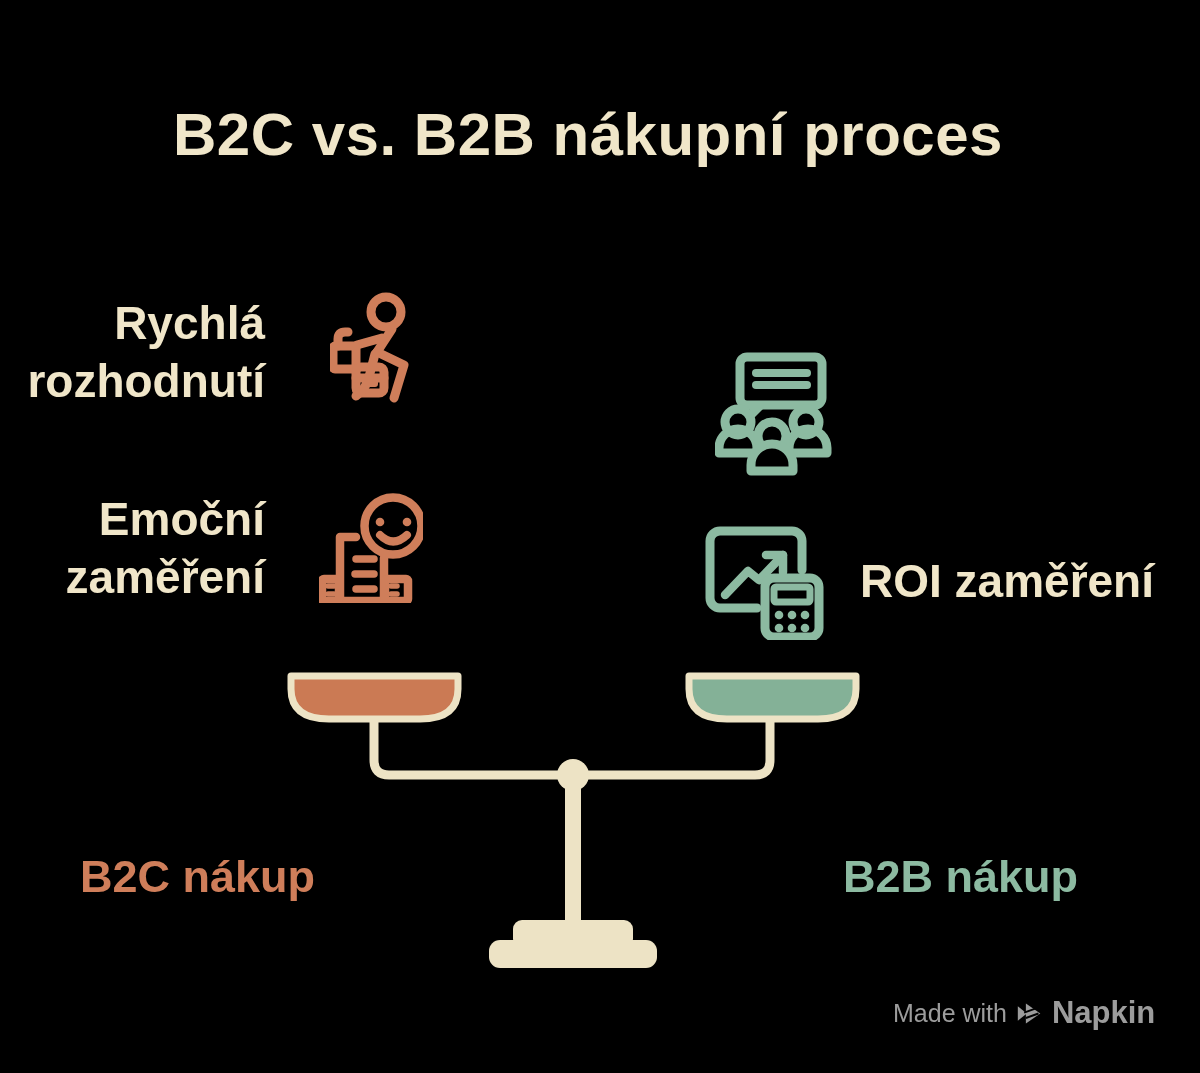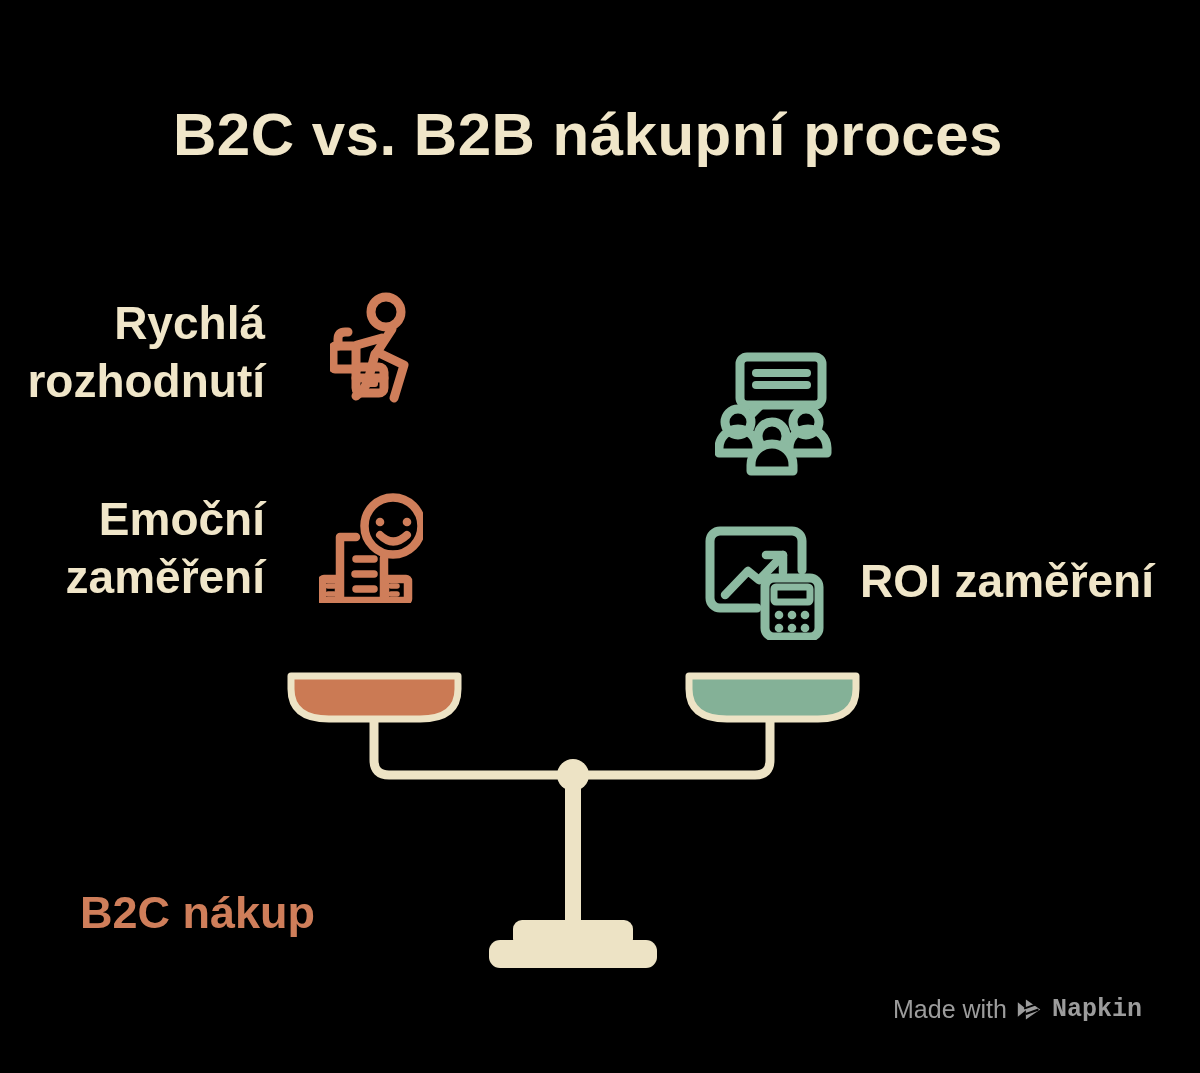--- a/index.html
+++ b/index.html
@@ -12,29 +12,29 @@
     position:absolute; top:100px; left:0; width:100%; margin:0;
     text-align:center; font-size:60px; font-weight:700; letter-spacing:0.5px;
     color: var(--cream-text, #F0E6C9);
   }
   .feat-label {
     position:absolute; font-weight:700; font-size:46px; line-height:58px;
     color: var(--cream-text, #F0E6C9);
   }
   .feat-label.align-right { text-align:right; }
   .abs { position:absolute; }
-  .scale-label { position:absolute; font-weight:700; font-size:45px;margin-top:36px; }
+  .scale-label { position:absolute; font-weight:700; font-size:45px; }
   .b2c-text { color: var(--b2c-accent, #CF7E5A); }
   .b2b-text { color: var(--b2b-accent, #8CBAA1); }
   .footer {
     position:absolute; left:893px; top:995px; display:flex; align-items:center; gap:9px;
     color: var(--footer-text, #9C9C9C);
   }
   .footer .made-with { font-size:25px; font-weight:400;text-align:right; }
-  .footer .brand    { font-size:25px; font-weight:700;font-family:Liberation Mono, monospace; }
+  .footer .brand    { font-size:31px; font-weight:700; }
 
   
   .st-or { stroke: var(--b2c-accent, #CF7E5A); fill:none; stroke-linecap:round; stroke-linejoin:round; }
   .fl-or { fill: var(--b2c-accent, #CF7E5A); stroke:none; }
   .st-gr { stroke: var(--b2b-accent, #8CBAA1); fill:none; stroke-linecap:round; stroke-linejoin:round; }
   .fl-gr { fill: var(--b2b-accent, #8CBAA1); stroke:none; }
   .st-gr.knock { fill:#000000; }
   .fl-cream { fill: var(--scale-cream, #EDE3C5); stroke:none; }
   .st-cream { stroke: var(--scale-cream, #EDE3C5); fill:none; stroke-linecap:round; stroke-linejoin:round; }
   .pan-b2c { fill: var(--b2c-pan-fill, #CB7A54); stroke: var(--scale-cream, #EDE3C5); stroke-width:7; stroke-linejoin:round; }
@@ -135,20 +135,21 @@
     <path class="st-cream" d="M490 52 V95 Q490 110 475 110 H296" stroke-width="9"></path>
     <path class="pan-b2c" d="M11 11 H178 V24 Q178 54 140 54 H49 Q11 54 11 24 Z"></path>
     <path class="pan-b2b" d="M409 11 H576 V24 Q576 54 538 54 H447 Q409 54 409 24 Z"></path>
     <circle class="fl-cream" cx="293" cy="110" r="16"></circle>
     <rect class="fl-cream" x="285" y="112" width="16" height="150"></rect>
     <rect class="fl-cream" x="233" y="255" width="120" height="28" rx="9"></rect>
     <rect class="fl-cream" x="209" y="275" width="168" height="28" rx="11"></rect>
   </svg>
 
   <div class="scale-label b2c-text" style="left:80px; top:851px;">B2C nákup</div>
+  <div class="scale-label b2b-text" style="left:843px; top:851px;">B2B nákup</div>
 
   <div class="footer">
     <span class="made-with">Made with</span>
     <svg width="27" height="27" viewBox="0 0 30 30">
       <path class="fl-gray" d="M2 7 L12 15 L2 23 Z"></path>
       <path class="fl-gray" d="M11 4 L27 15 L11 26 Z"></path>
       <path d="M9 14 L23 9" stroke="#000" stroke-width="2.2" fill="none"></path>
       <path d="M11 20 L25 15" stroke="#000" stroke-width="2.2" fill="none"></path>
     </svg>
     <span class="brand">Napkin</span>

